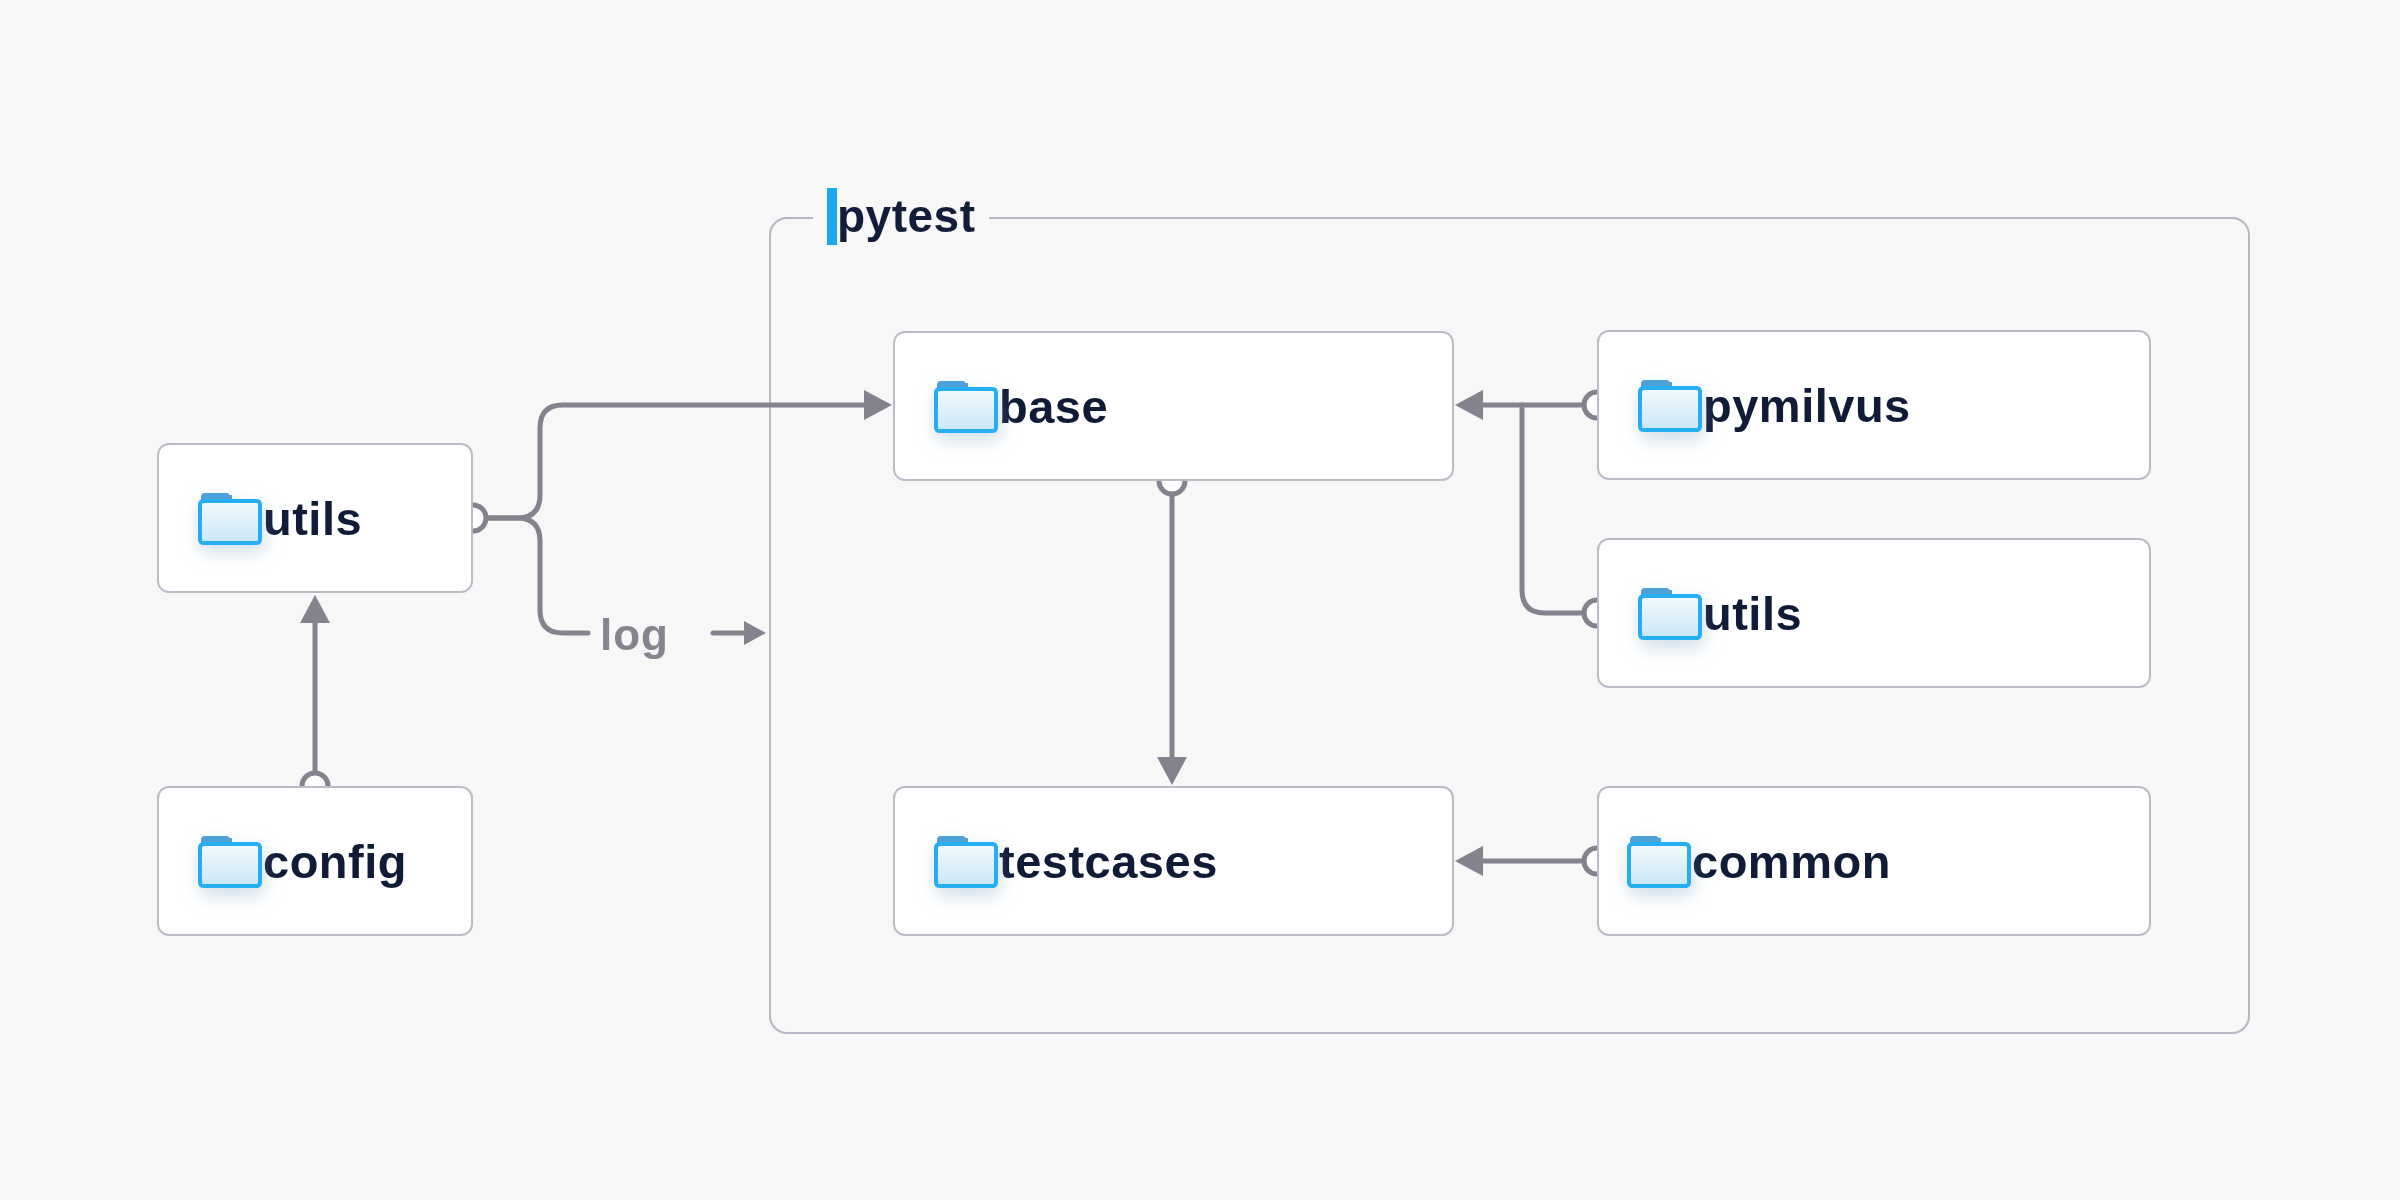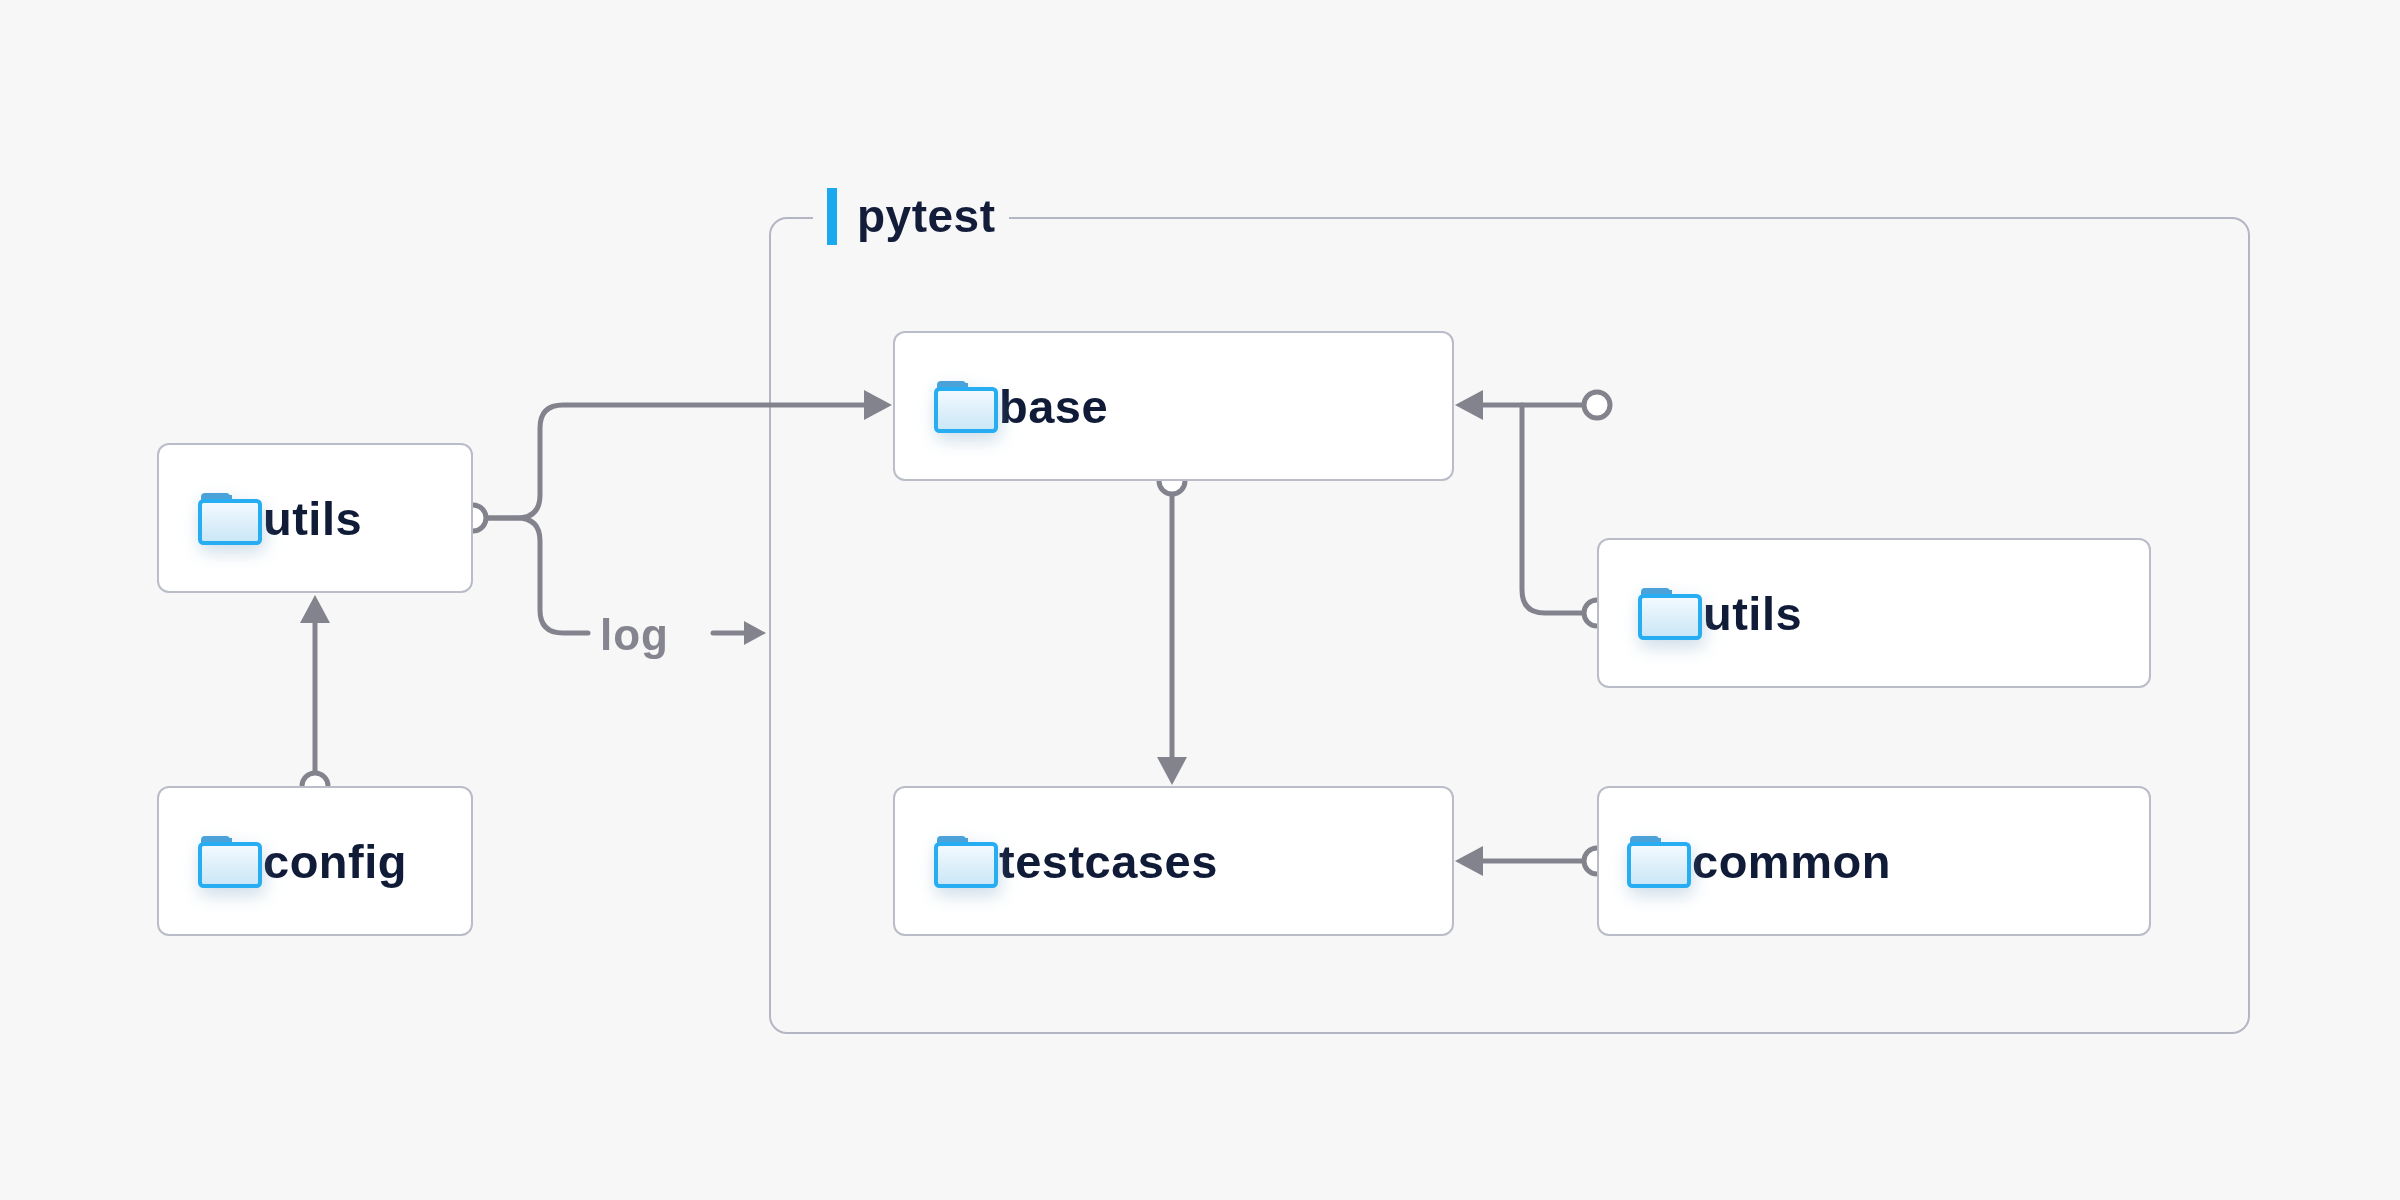--- a/index.html
+++ b/index.html
@@ -13,21 +13,21 @@
   svg.wires{position:absolute;left:0;top:0;pointer-events:none;}
 
   .group-box{
     position:absolute;
     border:2px solid #b5b6c3;
     border-radius:18px;
     background:transparent;
   }
   .group-label{
     position:absolute;
-    display:flex;align-items:center;gap:20px;
+    display:flex;align-items:center;
     background:#f7f7f8;
     padding:0 14px;
     height:58px;
   }
   .group-label .accent-bar{width:10px;height:57px;}
   .group-label .group-label-text{
     font-size:46px;font-weight:700;color:#131d3a;letter-spacing:.5px;
   }
 
   .node{
@@ -128,20 +128,28 @@
 
   <div class="node" style="left:893px;top:331px;width:561px;height:150px;">
     <svg class="folder" width="66" height="56" viewBox="0 0 66 56">
       <rect x="4" y="3" width="29" height="16" rx="4" fill="#4aa2d8"></rect>
       <rect x="25" y="5" width="10" height="10" fill="#4aa2d8"></rect>
       <rect x="3" y="11" width="60" height="42" rx="3.5" fill="url(#fgrad)" stroke="#27adf2" stroke-width="4"></rect>
     </svg>
     <span class="node-label">base</span>
   </div>
 
+  <div class="node" style="left:1597px;top:330px;width:554px;height:150px;">
+    <svg class="folder" width="66" height="56" viewBox="0 0 66 56">
+      <rect x="4" y="3" width="29" height="16" rx="4" fill="#4aa2d8"></rect>
+      <rect x="25" y="5" width="10" height="10" fill="#4aa2d8"></rect>
+      <rect x="3" y="11" width="60" height="42" rx="3.5" fill="url(#fgrad)" stroke="#27adf2" stroke-width="4"></rect>
+    </svg>
+    <span class="node-label">pymilvus</span>
+  </div>
 
   <div class="node" style="left:1597px;top:538px;width:554px;height:150px;">
     <svg class="folder" width="66" height="56" viewBox="0 0 66 56">
       <rect x="4" y="3" width="29" height="16" rx="4" fill="#4aa2d8"></rect>
       <rect x="25" y="5" width="10" height="10" fill="#4aa2d8"></rect>
       <rect x="3" y="11" width="60" height="42" rx="3.5" fill="url(#fgrad)" stroke="#27adf2" stroke-width="4"></rect>
     </svg>
     <span class="node-label">utils</span>
   </div>
 

